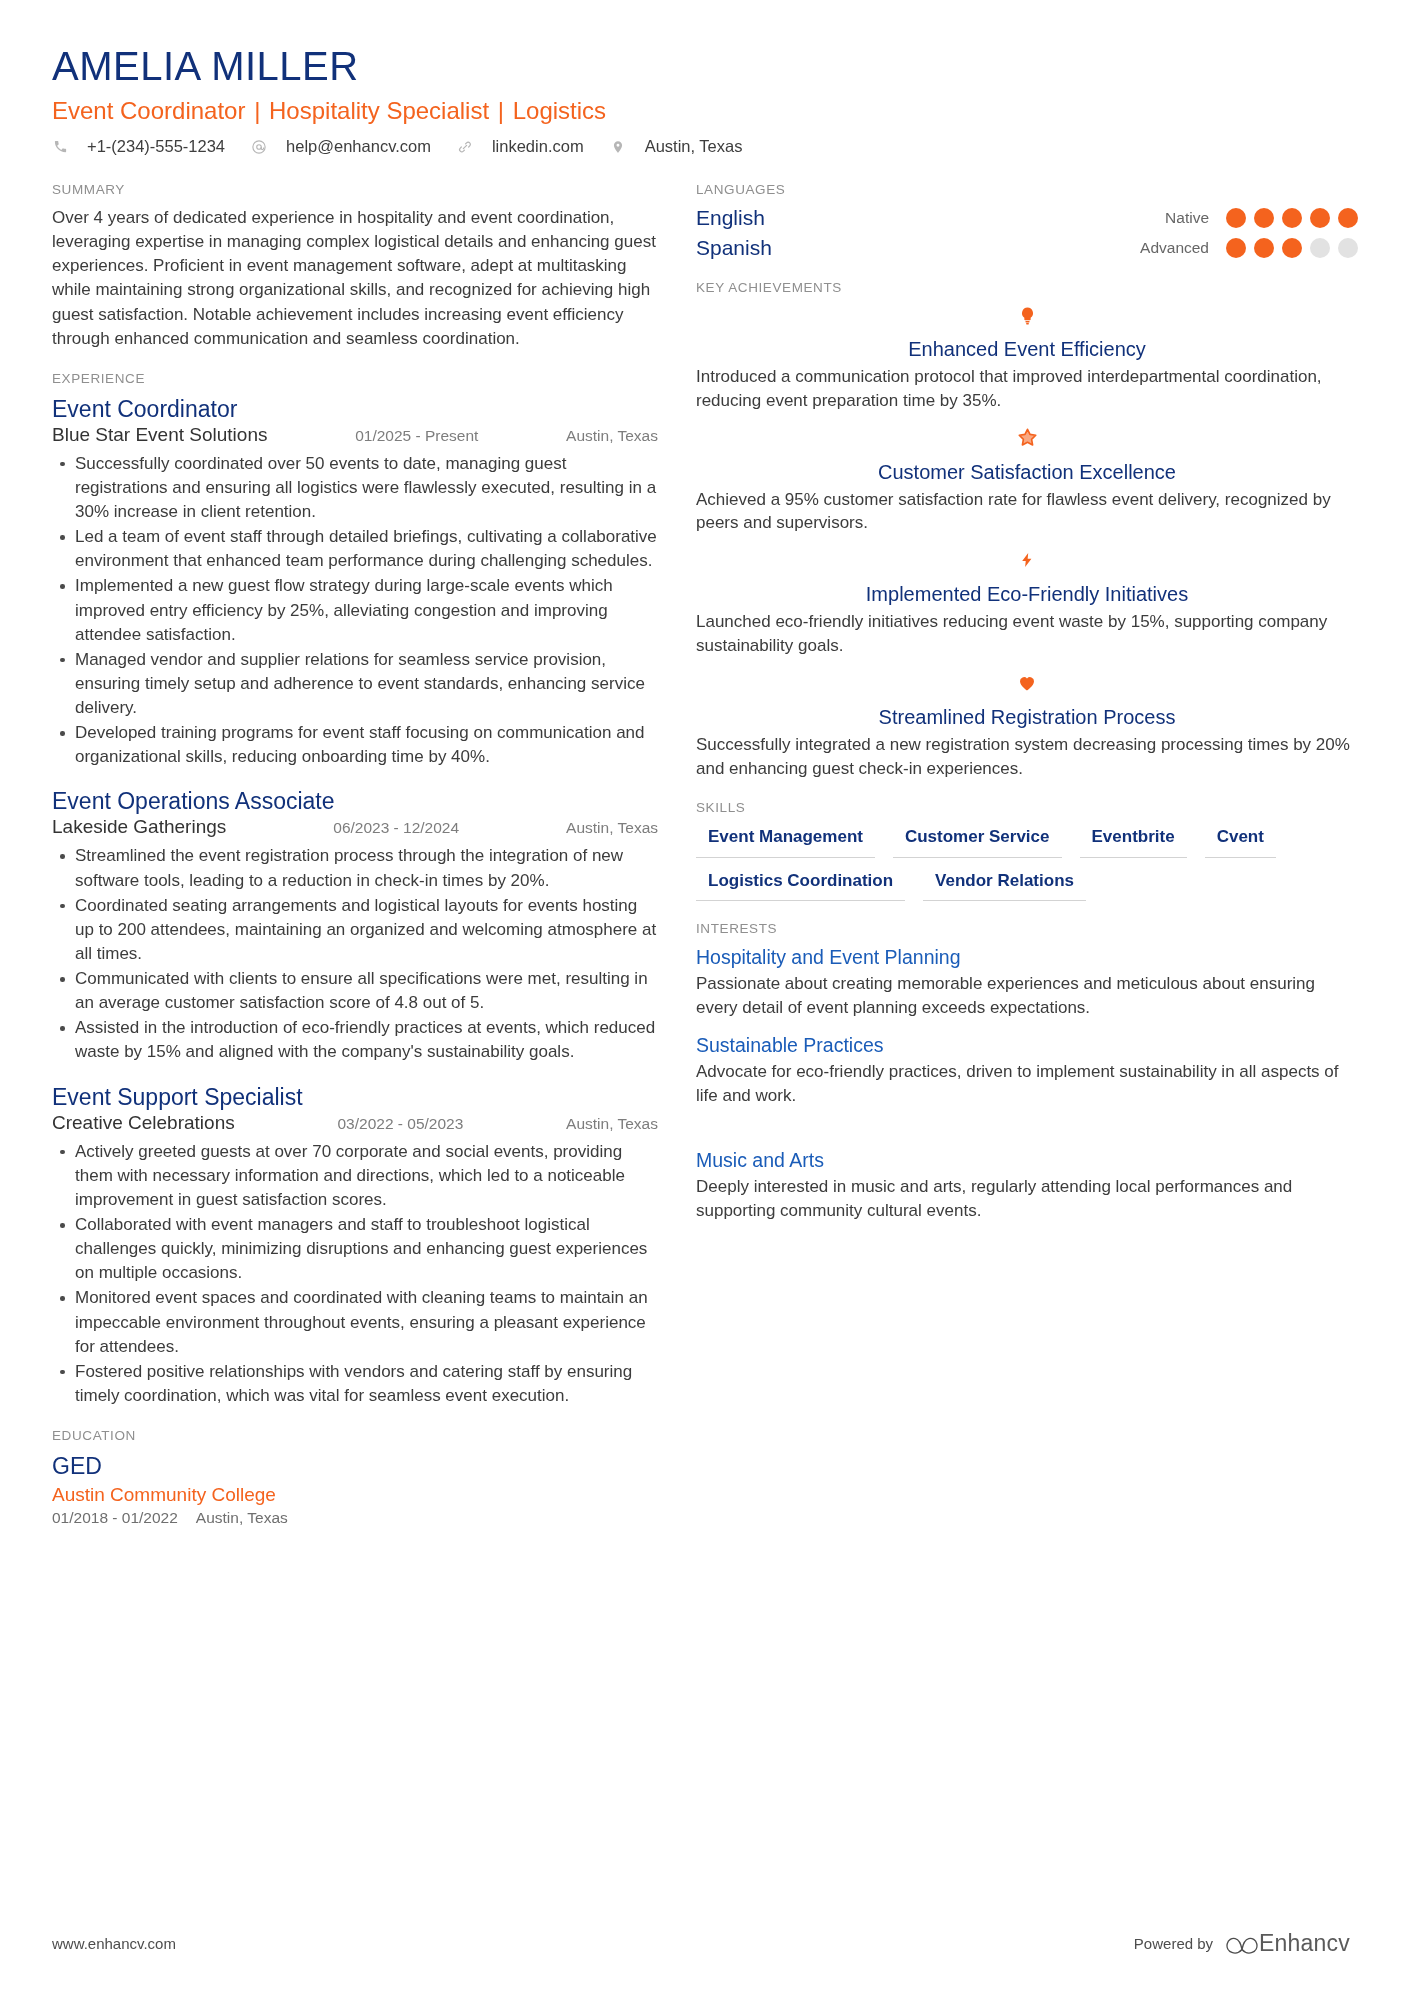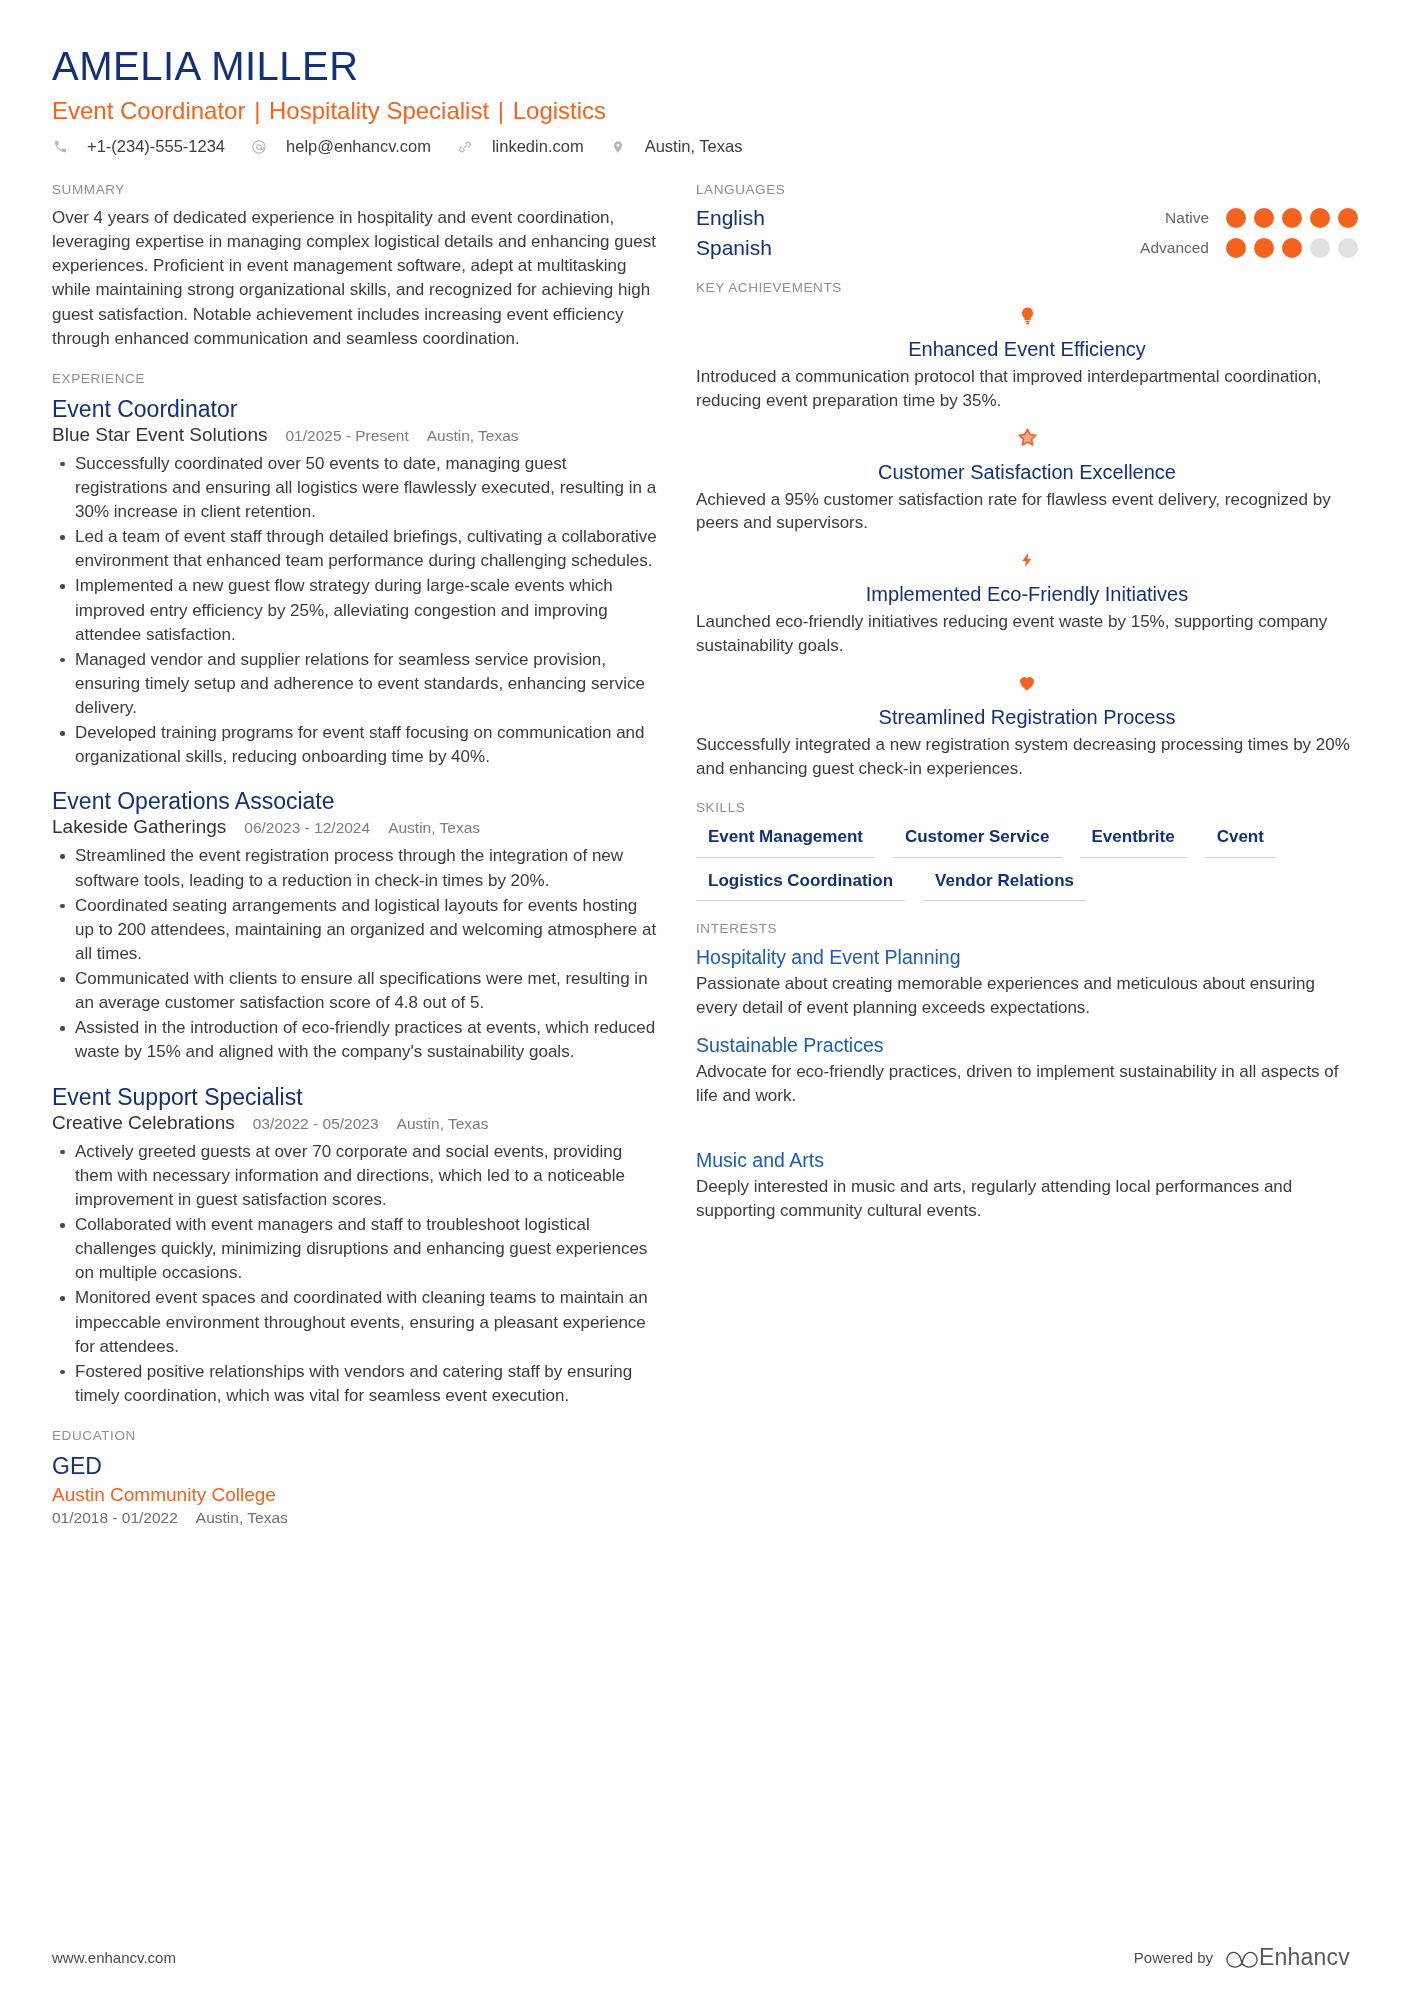--- a/index.html
+++ b/index.html
@@ -101,20 +101,21 @@
     line-height: 1.22;
     font-weight: 400;
     margin-bottom: 1px;
   }
 
   .job-meta {
     display: flex;
     align-items: baseline;
     flex-wrap: wrap;
     margin-bottom: 6px;
+    justify-content: space-between;
   }
   .job-company {
     font-size: 19px;
     color: #333333;
     margin-right: 18px;
   }
   .job-dates {
     font-size: 15.5px;
     color: #7d7d7d;
     margin-right: 18px;
@@ -253,21 +254,21 @@
     font-size: 17px;
     line-height: 1.4;
     color: #3c3c3c;
   }
 
   
   .footer {
     position: absolute;
     left: 52px;
     right: 52px;
-    bottom: 24px;
+    bottom: 38px;
     display: flex;
     align-items: center;
     justify-content: space-between;
   }
   .footer-url {
     font-size: 15px;
     color: #4d4d4d;
   }
   .footer-brand {
     display: flex;

